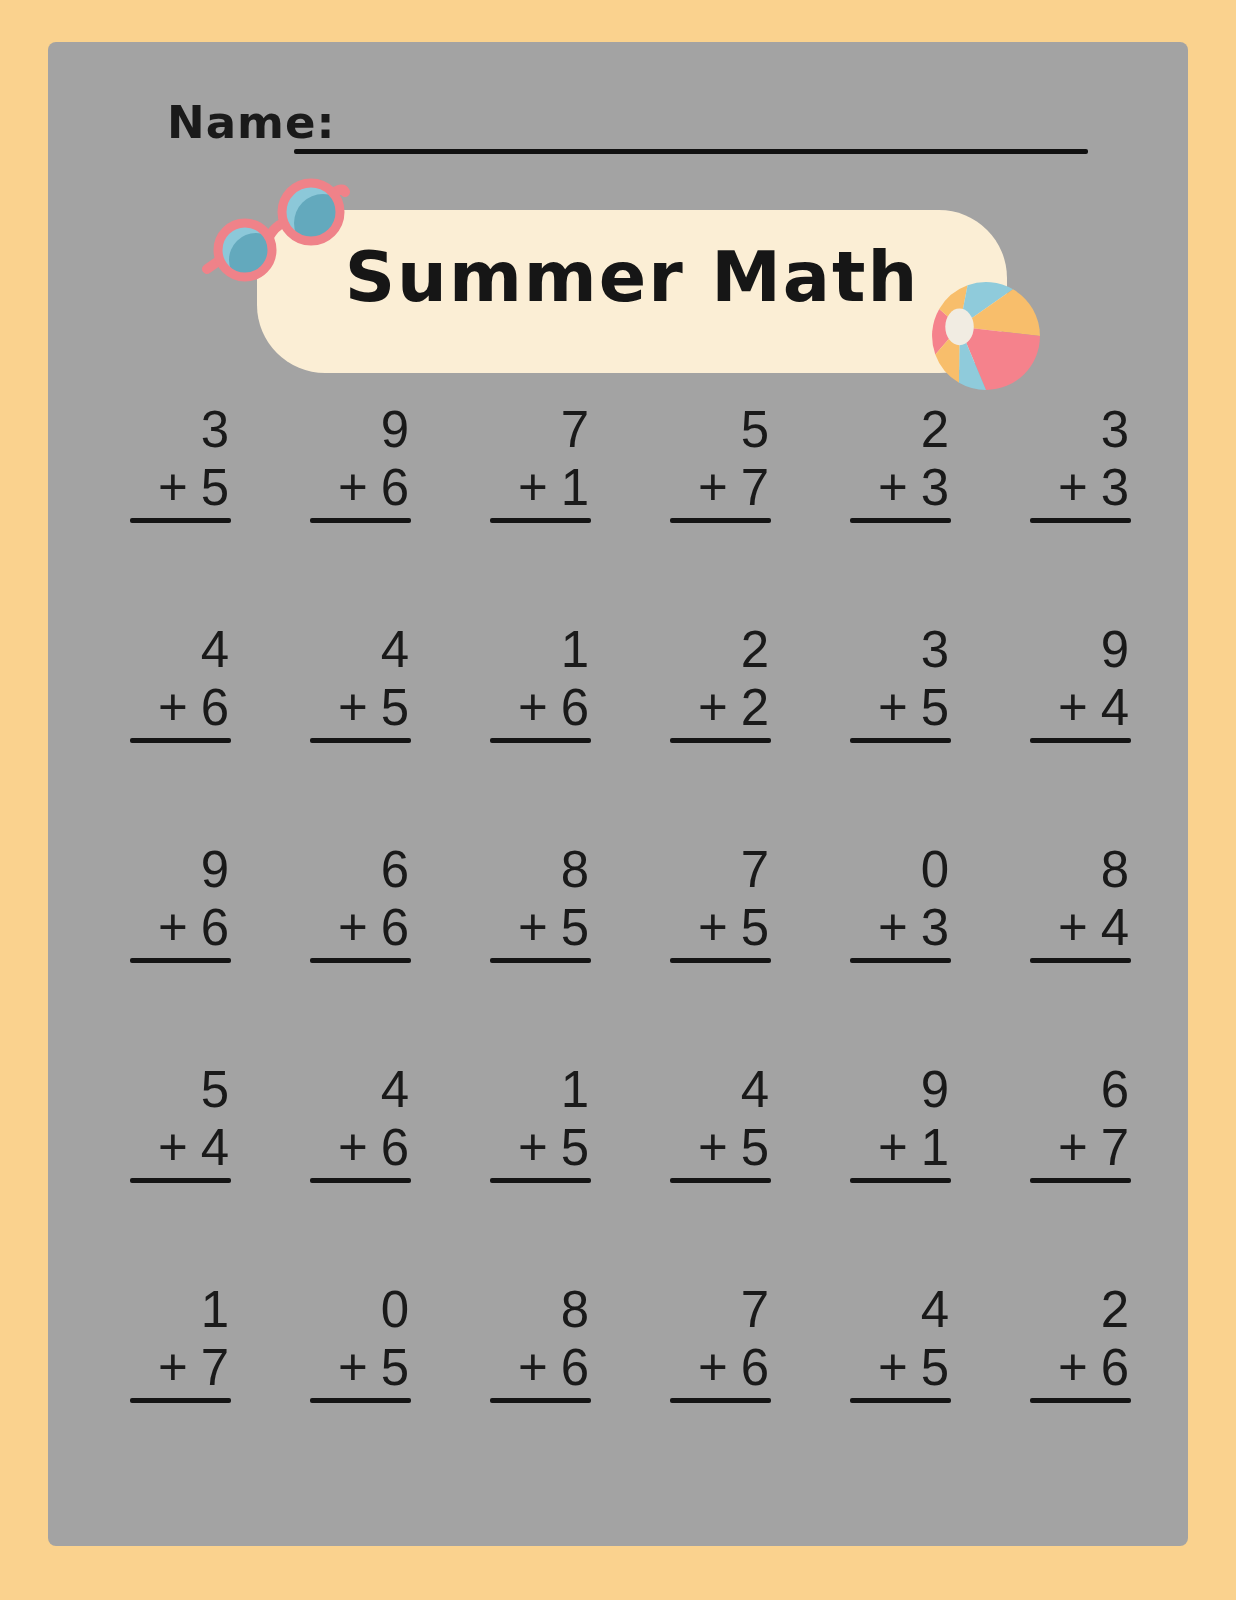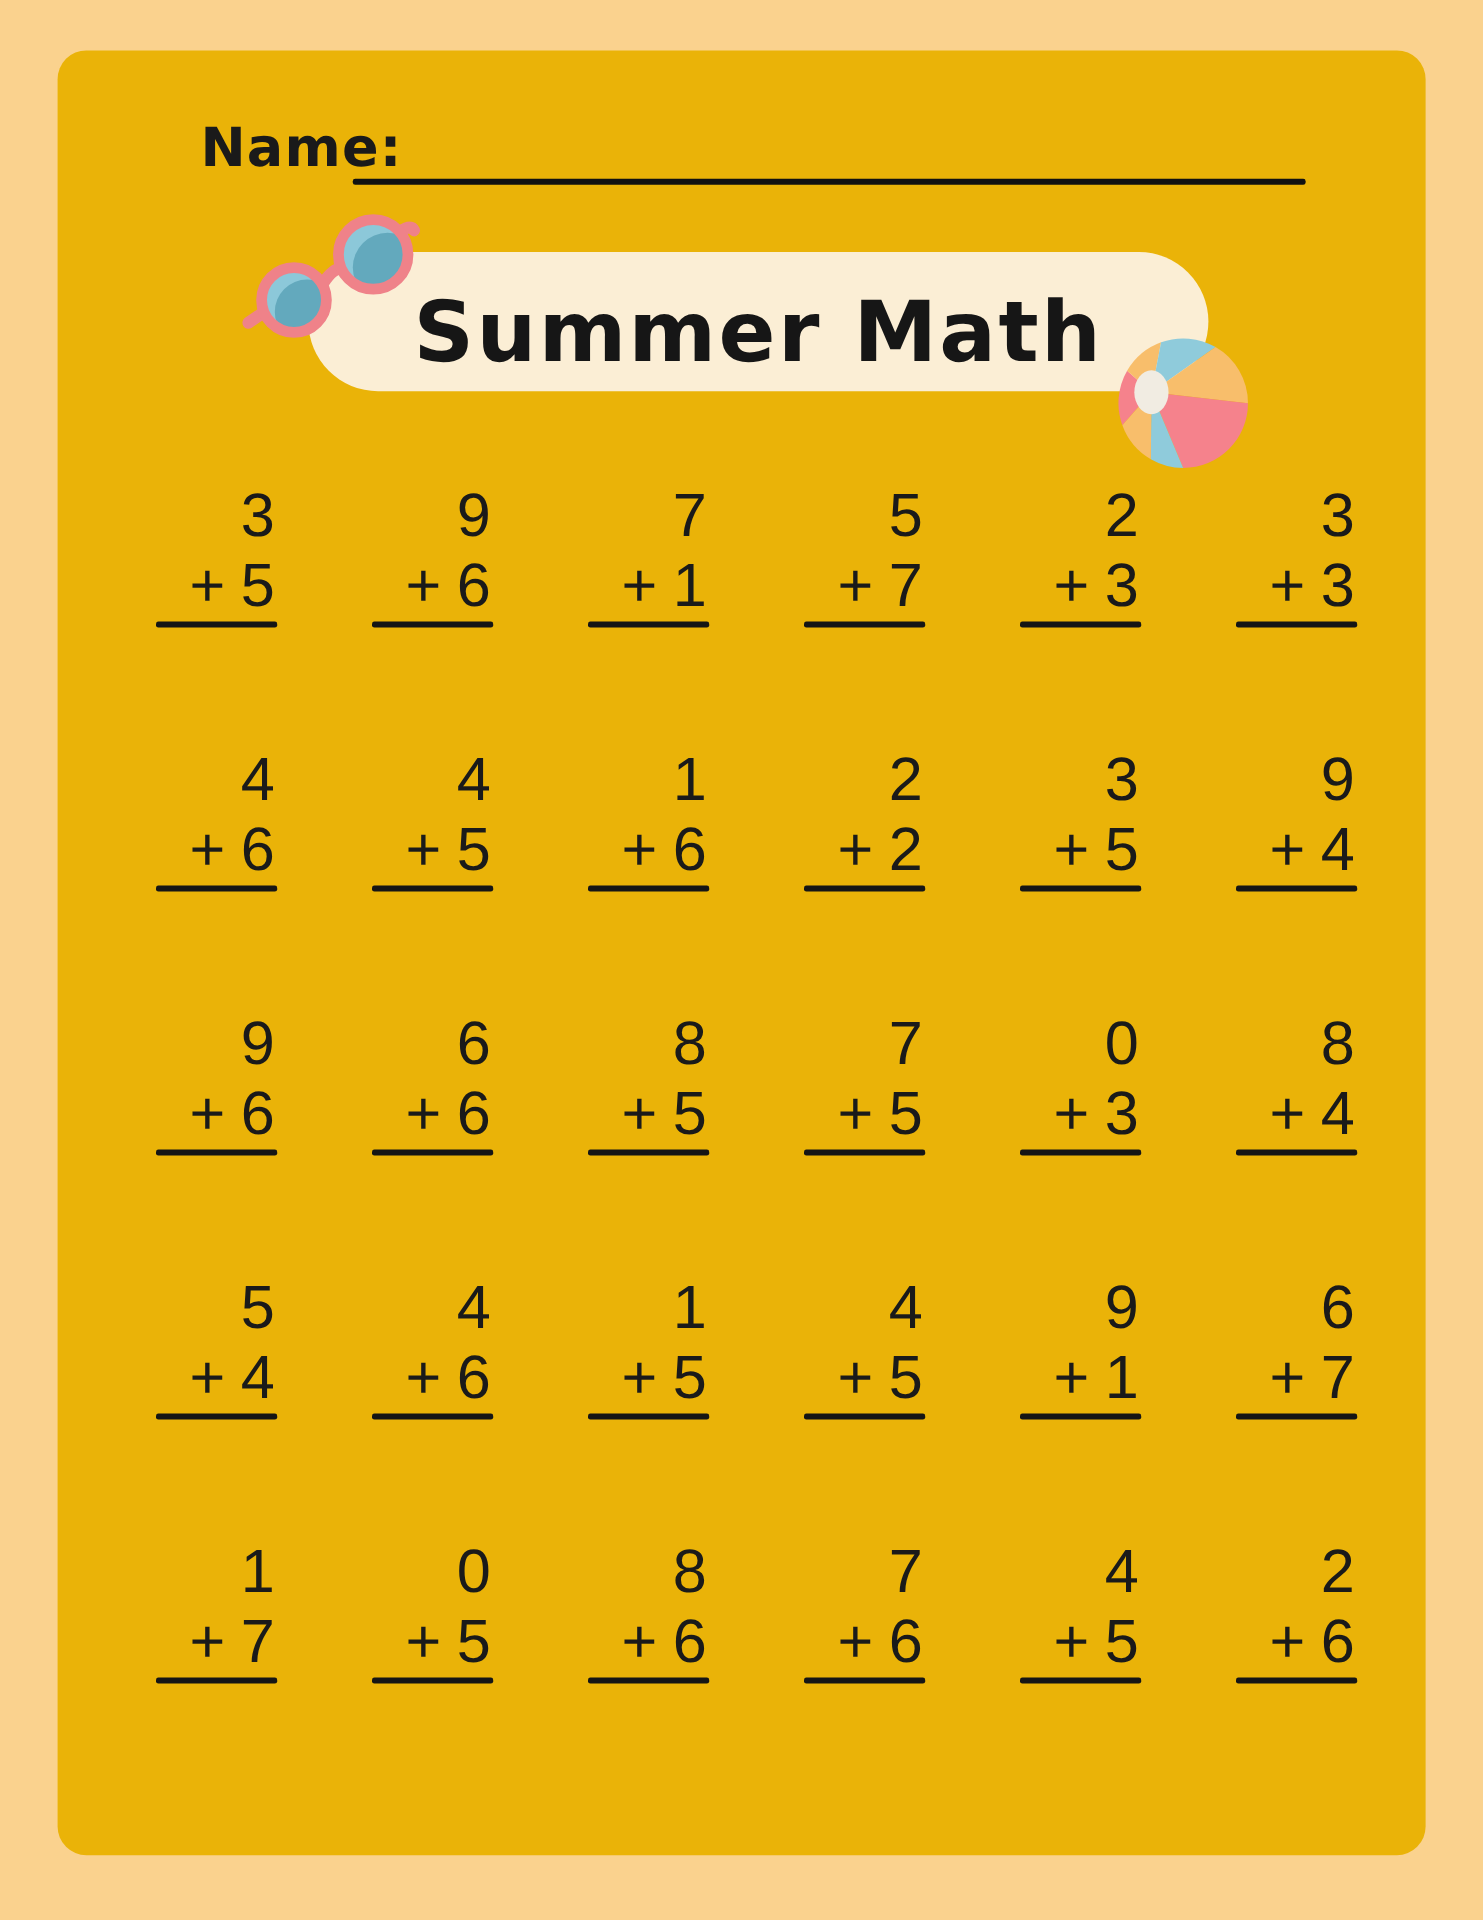--- a/index.html
+++ b/index.html
@@ -6,33 +6,33 @@
   body{
     width:1236px;height:1600px;
     background:#FAD28E;
     position:relative;
     font-family:"DejaVu Sans","Liberation Sans",sans-serif;
     color:#1A1A1A;
     overflow:hidden;
   }
   .page{
     position:absolute;left:48px;top:42px;right:48px;bottom:54px;
-    background:#eab308;border-radius:24px;
+    background:#a3a3a3;border-radius:8px;
   }
   
   .name-label{
     position:absolute;left:119px;top:54px; 
     font-size:45px;font-weight:bold;letter-spacing:1px;
   }
   .name-line{
     position:absolute;left:246px;top:107px;width:794px;height:5px;
     background:#111;border-radius:2px;
   }
   .banner{
-    position:absolute;left:209px;top:168px;width:750px;height:116px;
+    position:absolute;left:209px;top:168px;width:750px;height:163px;
     background:#FBEED5;border-radius:68px;
   }
   .title{
     position:absolute;left:0;right:0;top:26px;text-align:center;
     font-size:70px;font-weight:bold;letter-spacing:2px;color:#161616;
     font-family:"DejaVu Sans","Liberation Sans",sans-serif;
   }
   .sunglasses{position:absolute;left:150px;top:126px;width:152px;height:130px;}
   .beachball{position:absolute;left:882px;top:238px;width:112px;height:112px;}
   

